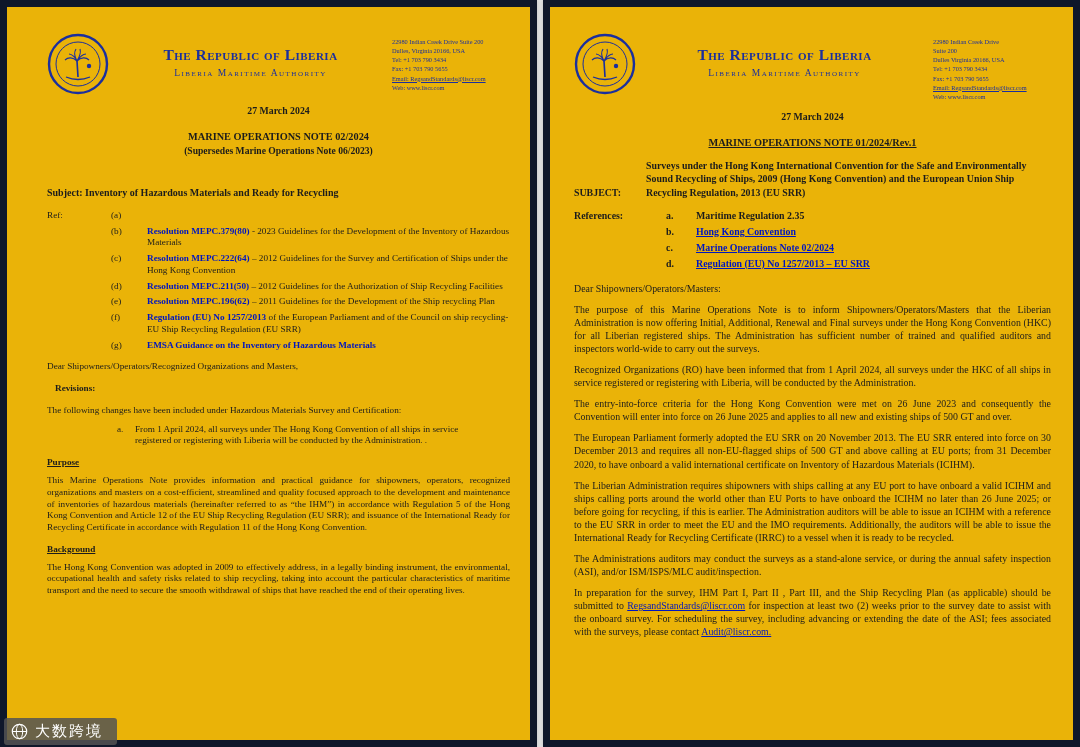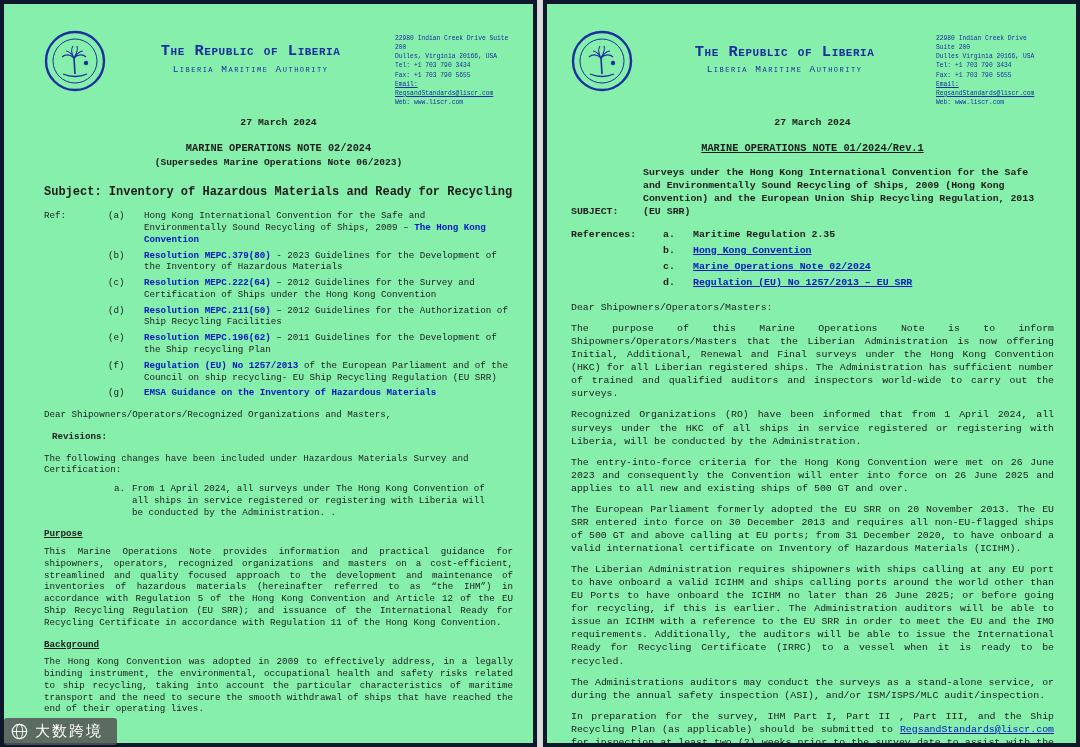--- a/index.html
+++ b/index.html
@@ -1,39 +1,39 @@
 <!DOCTYPE html>
 <html><head>
 <meta charset="utf-8">
 <style>
   * { margin:0; padding:0; box-sizing:border-box; }
   html,body { width:1080px; height:747px; }
   body { background:#eeeeee; font-family:"Liberation Serif", serif; color:#1c1c1c; overflow:hidden; }
   .canvas { position:relative; width:1080px; height:747px; display:flex; gap:6px; background:#e2e2e2; }
-  .page { background:#86efac; width:537px; height:747px; border:4px solid #0f172a; box-shadow:0 0 4px rgba(0,0,0,.15); overflow:hidden;font-family:Liberation Mono, monospace; }
+  .page { background:#eab308; width:537px; height:747px; border:7px solid #0f172a; box-shadow:0 0 4px rgba(0,0,0,.15); overflow:hidden; }
   .page-left  { padding:26px 20px 10px 40px; }
   .page-right { padding:26px 22px 10px 24px; }
 
   
   .doc-header { display:flex; align-items:flex-start; margin-bottom:10px; }
   .seal { flex:0 0 62px; }
   .org { flex:1; text-align:center; color:#1b2f9e; padding-top:12px; }
   .org-name { font-variant:small-caps; font-weight:bold; font-size:15.5px; letter-spacing:.5px; }
   .org-sub  { font-variant:small-caps; font-size:9.5px; letter-spacing:1.5px; margin-top:2px; }
   .addr { flex:0 0 118px; color:#1b2f9e; font-size:6.3px; line-height:1.45; padding-top:4px; }
   .addr .mail { text-decoration:underline; }
 
   .date { text-align:center; font-weight:bold; font-size:9.8px; margin:10px 0 12px 0; }
   .doc-title { text-align:center; font-weight:bold; font-size:10.3px; }
   .doc-title.ul { text-decoration:underline; }
   .doc-subtitle { text-align:center; font-weight:bold; font-size:9.6px; margin-top:2px; }
 
   
   .lp { font-size:9.2px; line-height:1.28; }
-  .subject-l { font-weight:bold; font-size:12px; margin:16px 0 10px 0; }
+  .subject-l { font-weight:bold; font-size:10px; margin:30px 0 10px 0; }
   .lref { display:flex; margin-bottom:4px; }
   .lref .rhead { flex:0 0 64px; }
   .lref .rletter { flex:0 0 36px; }
   .lref .rbody { flex:1; }
   .link { color:#0016c0; font-weight:bold; text-decoration:none; cursor:pointer; }
   .salut { margin:10px 0 10px 0; }
   .bold { font-weight:bold;padding-left:8px; }
   .hul { font-weight:bold; text-decoration:underline; display:inline-block; }
   .rev-item { display:flex; margin:7px 0 10px 0; }
   .rev-item .rletter2 { flex:0 0 18px; margin-left:70px; }
@@ -92,21 +92,20 @@
     <div class="date">27 March 2024</div>
     <div class="doc-title">MARINE OPERATIONS NOTE 02/2024</div>
     <div class="doc-subtitle">(Supersedes Marine Operations Note 06/2023)</div>
 
     <div class="subject-l">Subject: Inventory of Hazardous Materials and Ready for Recycling</div>
 
     <div>
       <div class="lref">
         <span class="rhead">Ref:</span>
         <span class="rletter">(a)</span>
-        <span class="rbody"><span>Hong Kong International Convention for the Safe and Environmentally Sound Recycling of Ships, 2009 – </span><a class="link">The Hong Kong Convention</a><span></span></span>
       </div>
       <div class="lref">
         <span class="rhead"></span>
         <span class="rletter">(b)</span>
         <span class="rbody"><a class="link">Resolution MEPC.379(80)</a><span> - 2023 Guidelines for the Development of the Inventory of Hazardous Materials</span></span>
       </div>
       <div class="lref">
         <span class="rhead"></span>
         <span class="rletter">(c)</span>
         <span class="rbody"><a class="link">Resolution MEPC.222(64)</a><span> – 2012 Guidelines for the Survey and Certification of Ships under the Hong Kong Convention</span></span>

